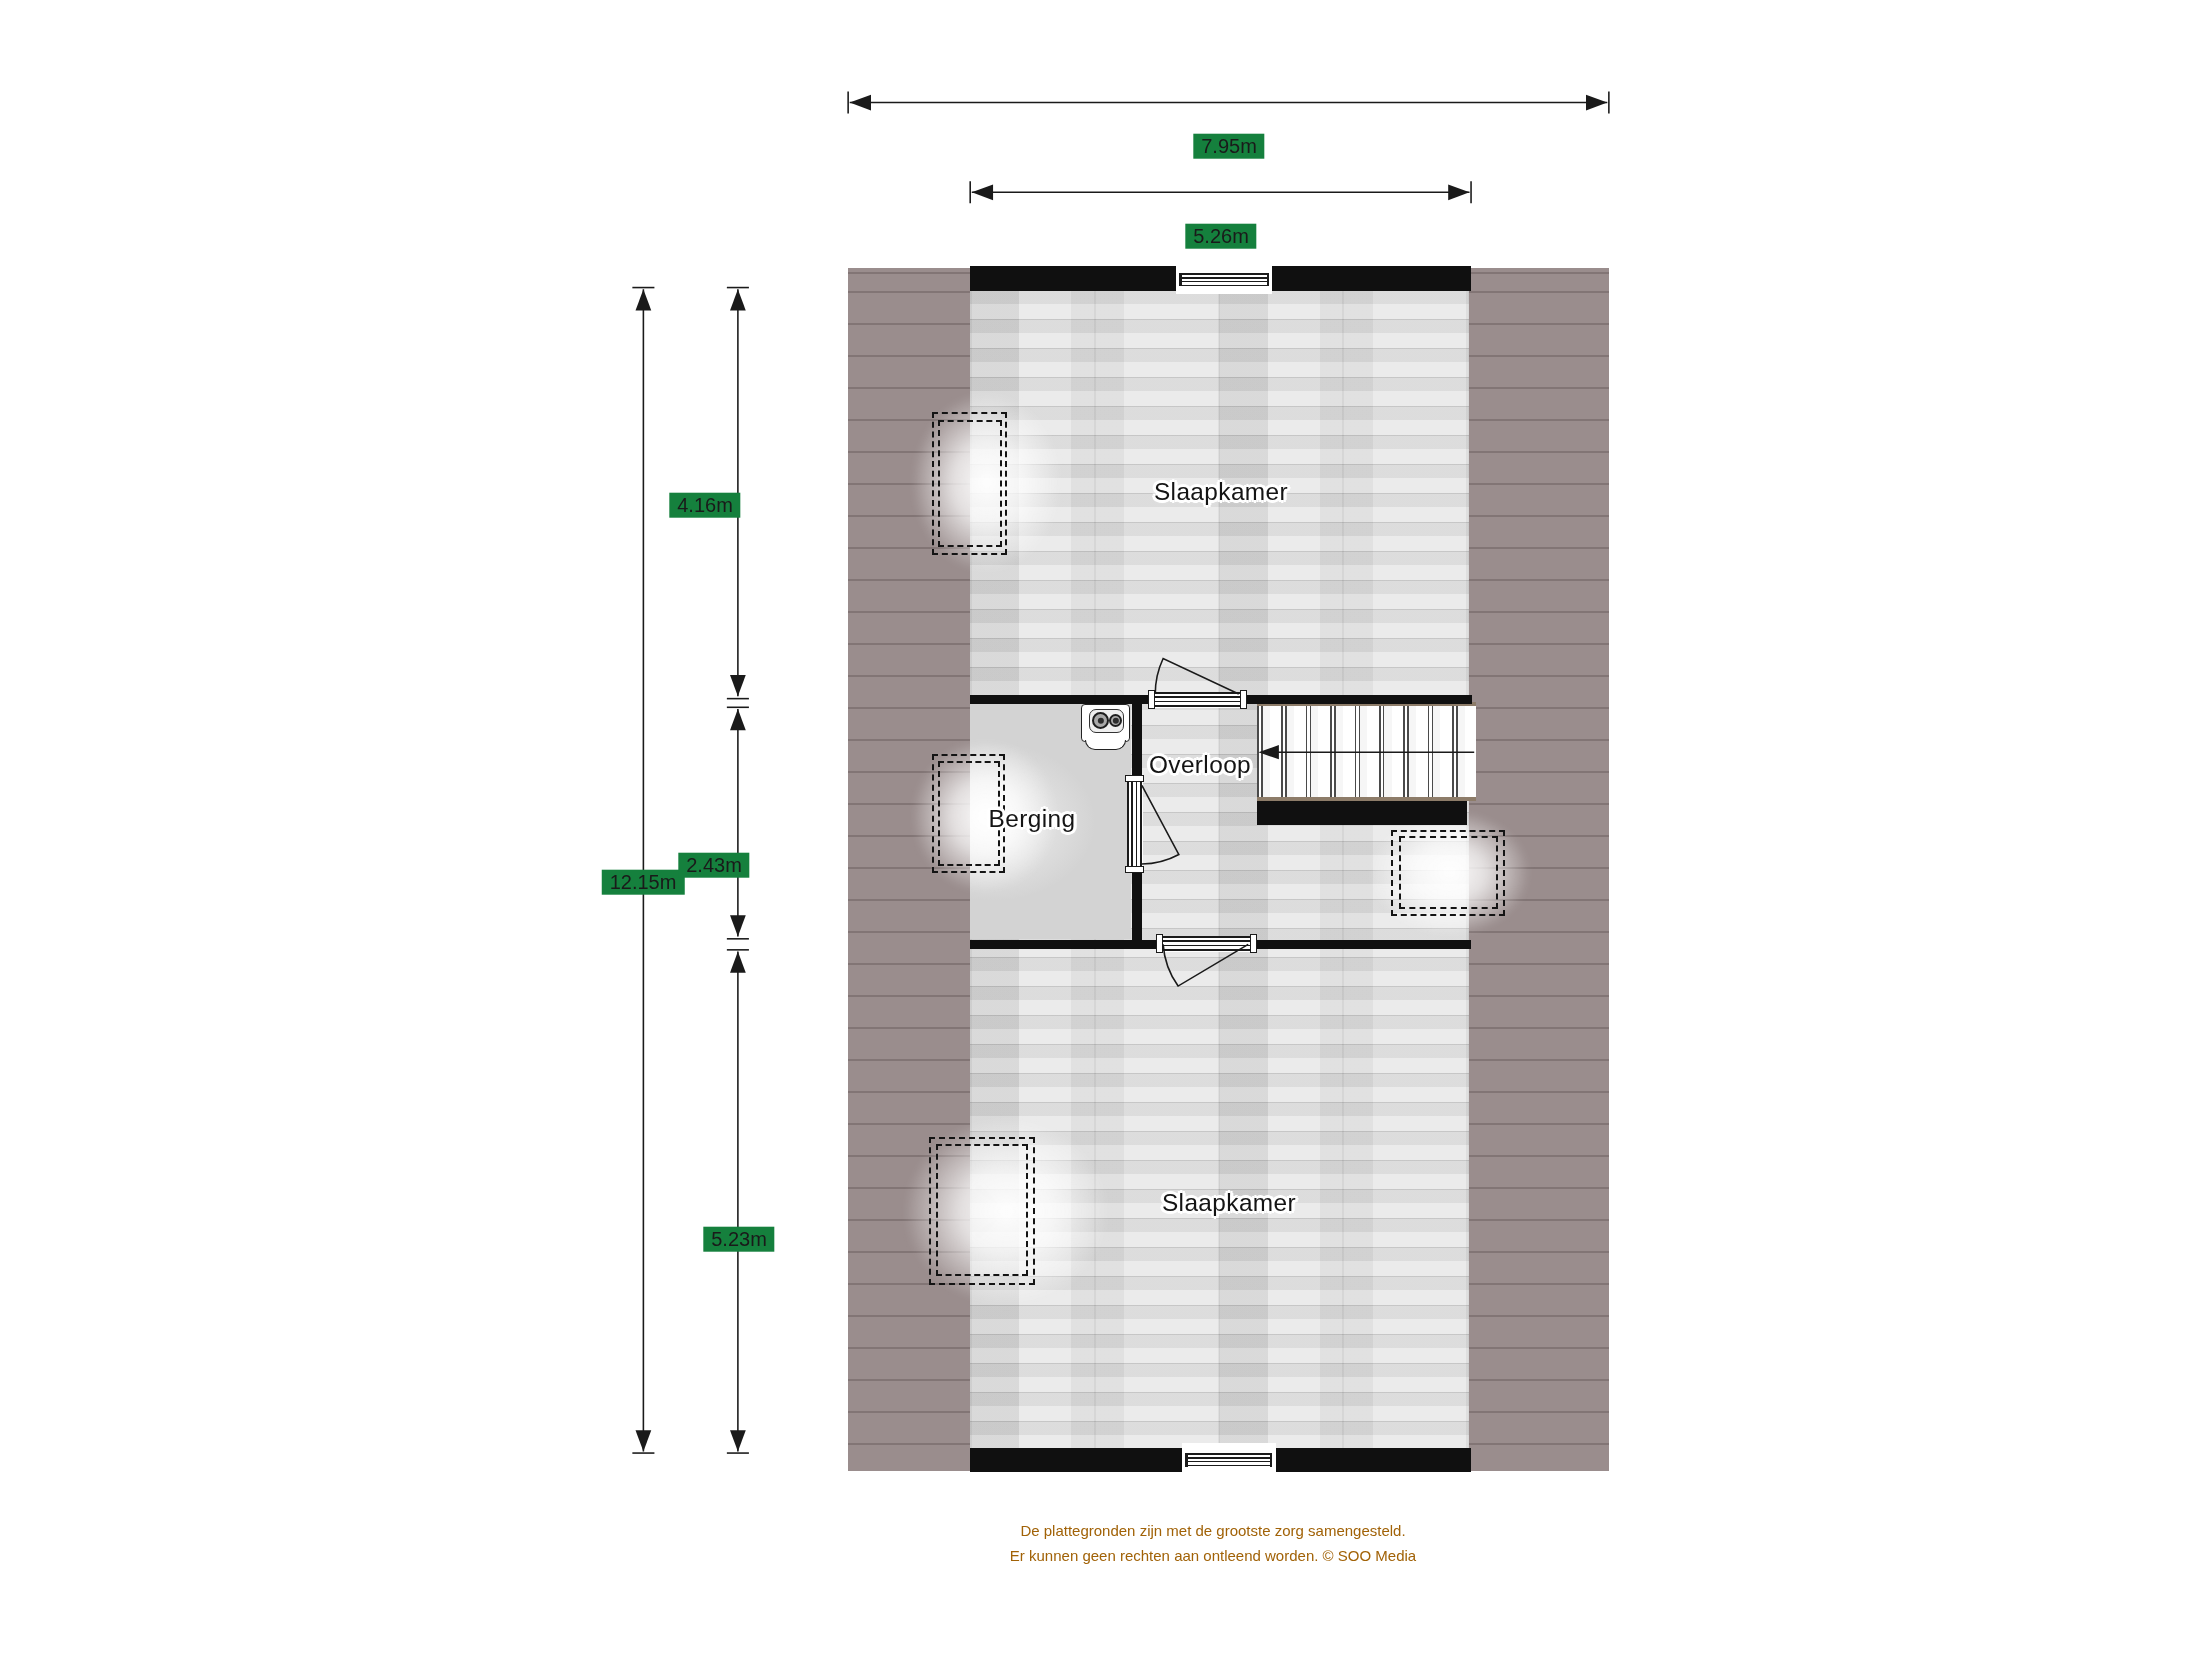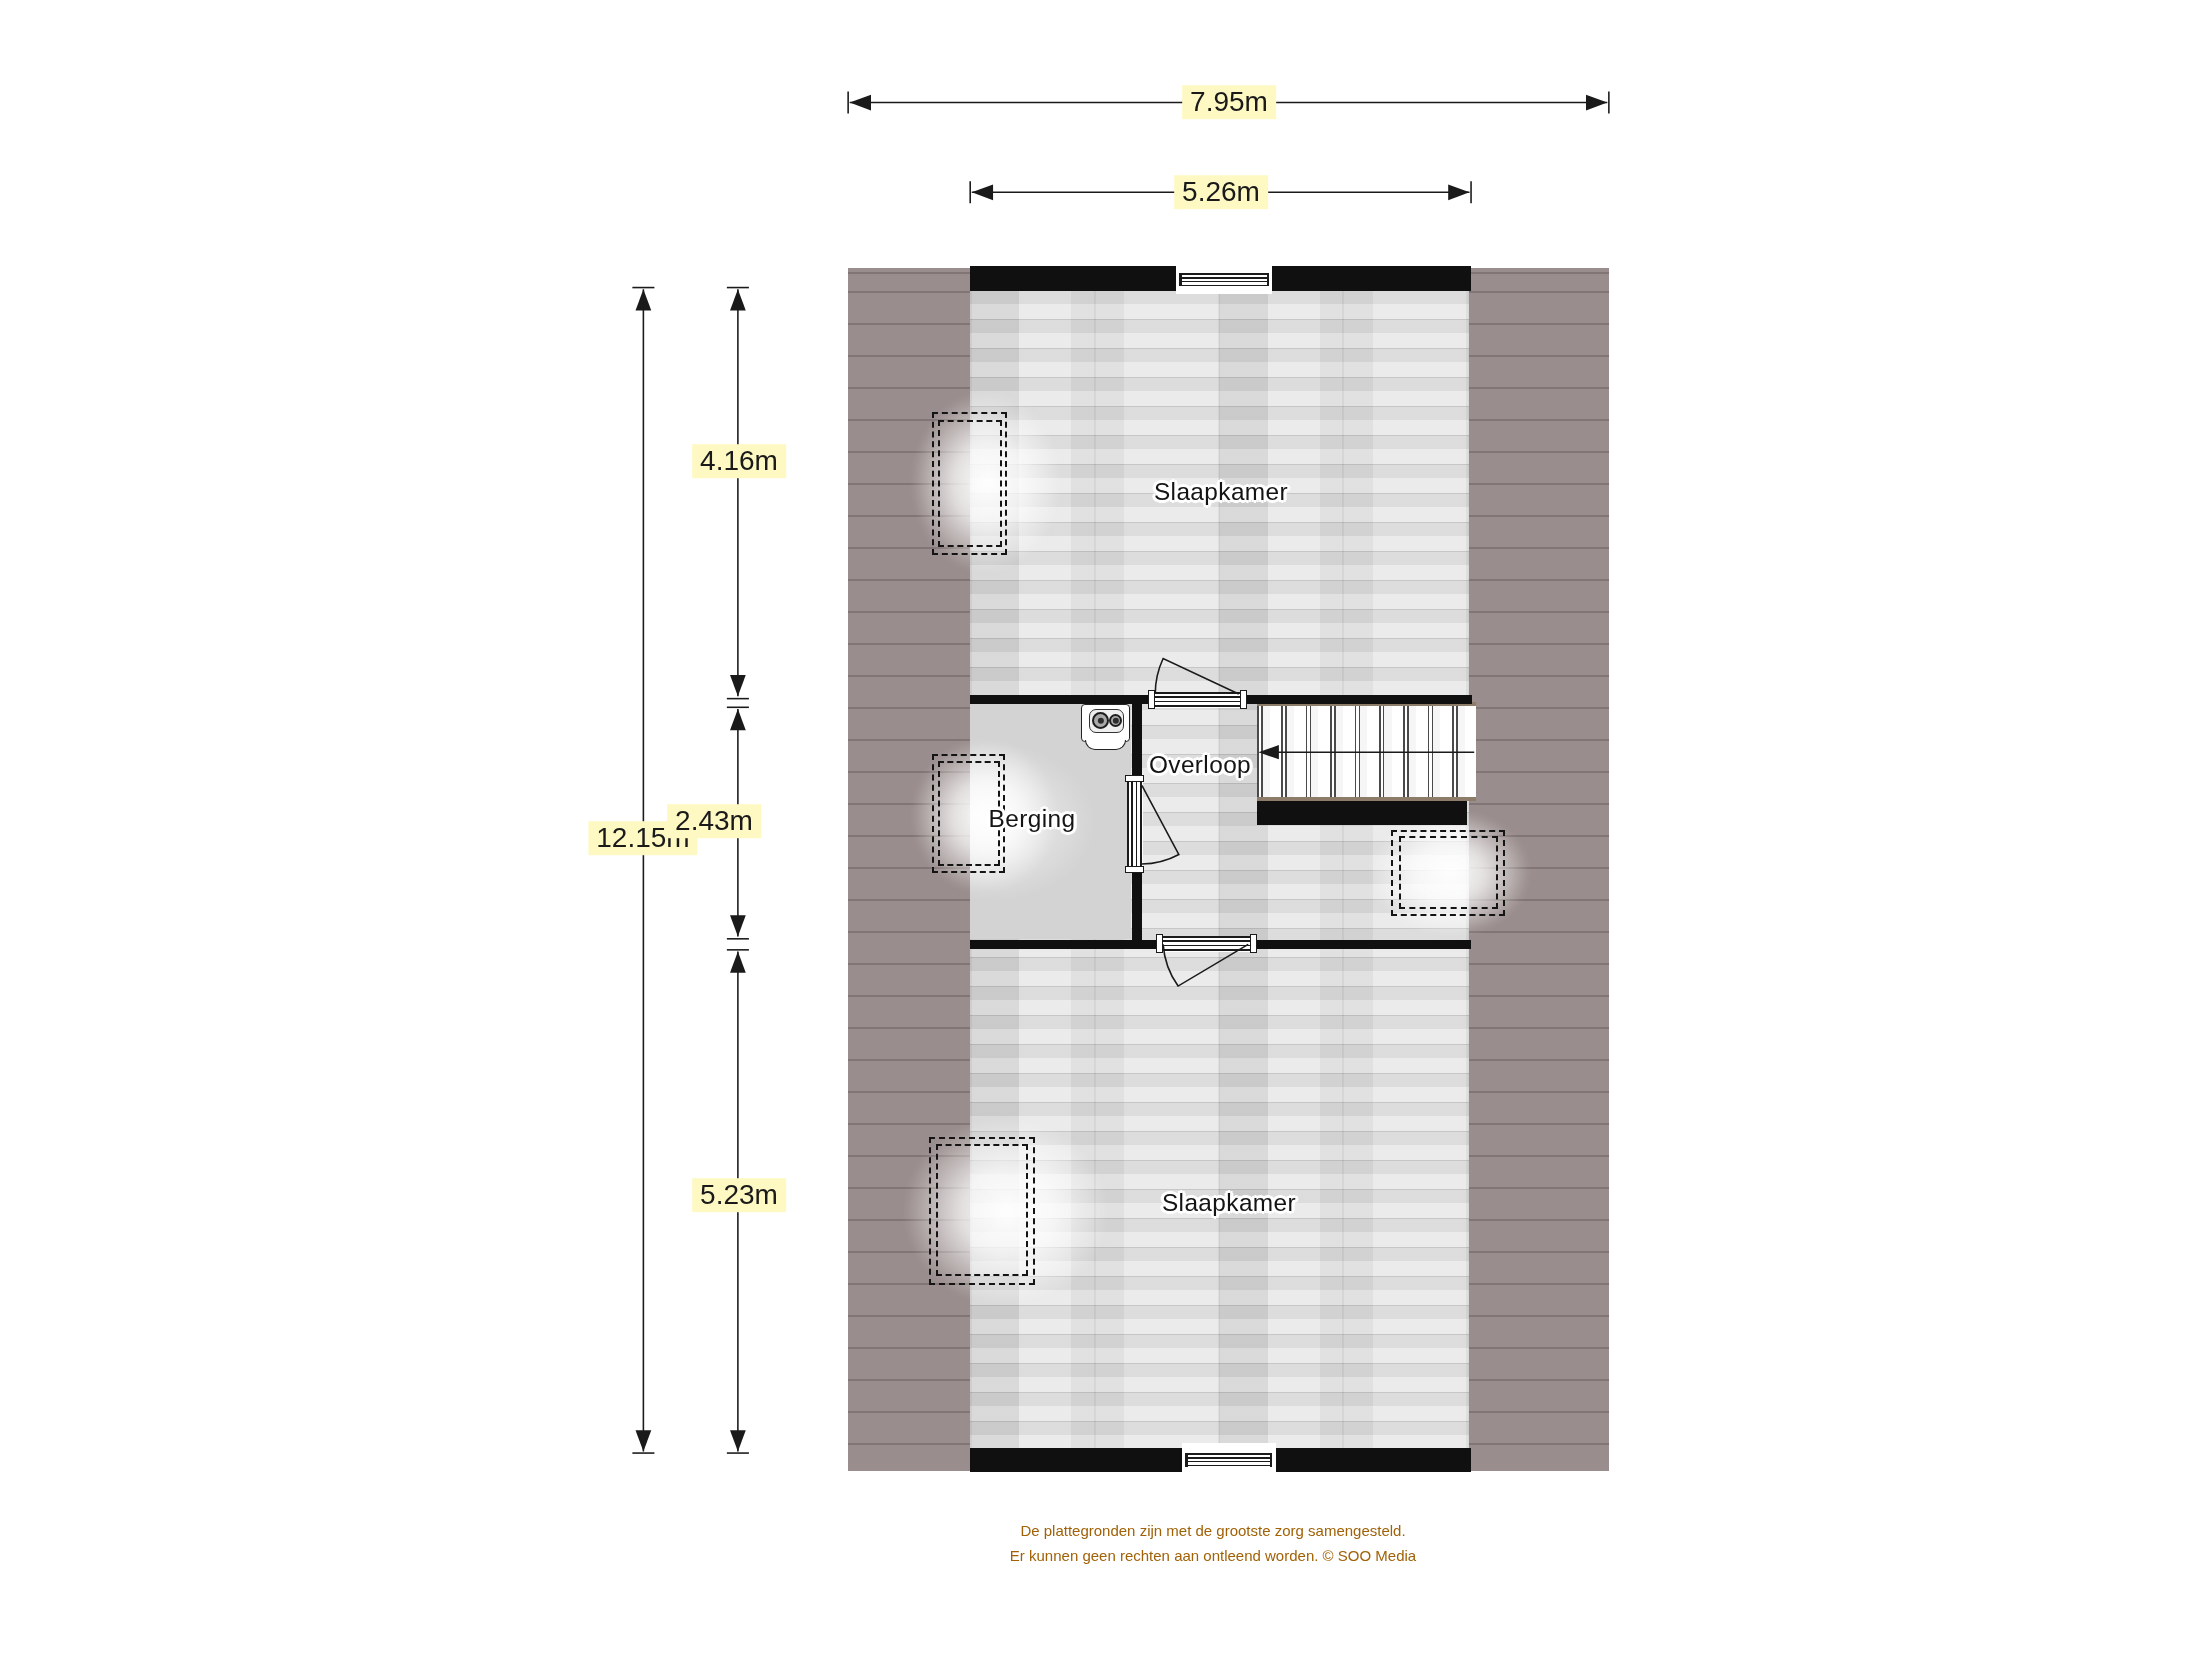--- a/index.html
+++ b/index.html
@@ -66,22 +66,22 @@
   .boiler-knob i{position:absolute;left:50%;top:50%;transform:translate(-50%,-50%);
     width:6.3px;height:6.3px;border-radius:50%;background:#2c2c2c;}
 
   svg.lines{position:absolute;left:0;top:0;}
 
   .room-label{position:absolute;transform:translate(-50%,-50%);font-size:24.4px;color:#141414;
     white-space:nowrap;letter-spacing:0.4px;
     text-shadow:-2.4px -2.4px 0 #fff,2.4px -2.4px 0 #fff,-2.4px 2.4px 0 #fff,2.4px 2.4px 0 #fff,
       0 -3.2px 0 #fff,0 3.2px 0 #fff,-3.2px 0 0 #fff,3.2px 0 0 #fff,0 0 5.5px #fff;}
 
-  .dim-label{position:absolute;transform:translate(-50%,-50%);font-size:28px;color:#1a1a1a;
-    background:#fef9c3;padding:0.8px 7.9px;white-space:nowrap;}
+  .dim-label{position:absolute;transform:translate(-50%,-50%);font-size:20px;color:#1a1a1a;
+    background:#15803d;padding:0.8px 7.9px;white-space:nowrap;margin-top:44px;}
 
   .footer{position:absolute;left:819px;top:1518px;width:788px;text-align:center;
     font-size:15px;line-height:25px;color:#a16207;}
 </style>
 </head>
 <body>
 
 <div class="canvas">
 
   <div class="roof"></div>
@@ -199,21 +199,21 @@
   </svg>
 
   <div class="room-label" style="left:1221px;top:492px;">Slaapkamer</div>
   <div class="room-label" style="left:1200px;top:765px;">Overloop</div>
   <div class="room-label" style="left:1032px;top:819px;">Berging</div>
   <div class="room-label" style="left:1229px;top:1203px;">Slaapkamer</div>
 
   <div class="dim-label" style="left:1229px;top:102px;">7.95m</div>
   <div class="dim-label" style="left:1221px;top:192px;text-align:right;">5.26m</div>
   <div class="dim-label" style="left:643px;top:838px;">12.15m</div>
-  <div class="dim-label" style="left:739px;top:461px;">4.16m</div>
+  <div class="dim-label" style="left:705px;top:461px;">4.16m</div>
   <div class="dim-label" style="left:714px;top:821px;">2.43m</div>
   <div class="dim-label" style="left:739px;top:1195px;">5.23m</div>
 
   <div class="footer">
     <div>De plattegronden zijn met de grootste zorg samengesteld.</div>
     <div>Er kunnen geen rechten aan ontleend worden. © SOO Media</div>
   </div>
 
 </div>
 

